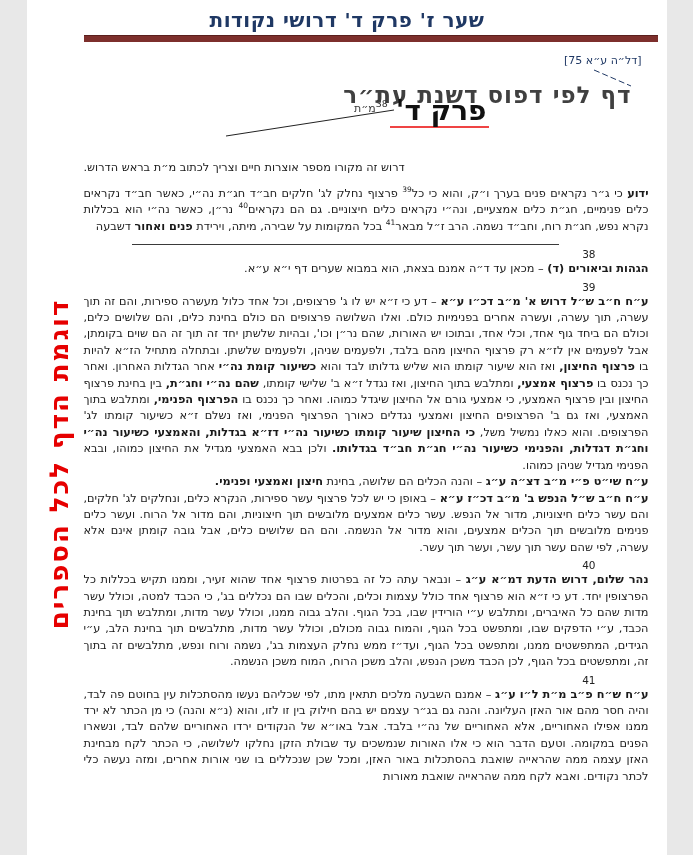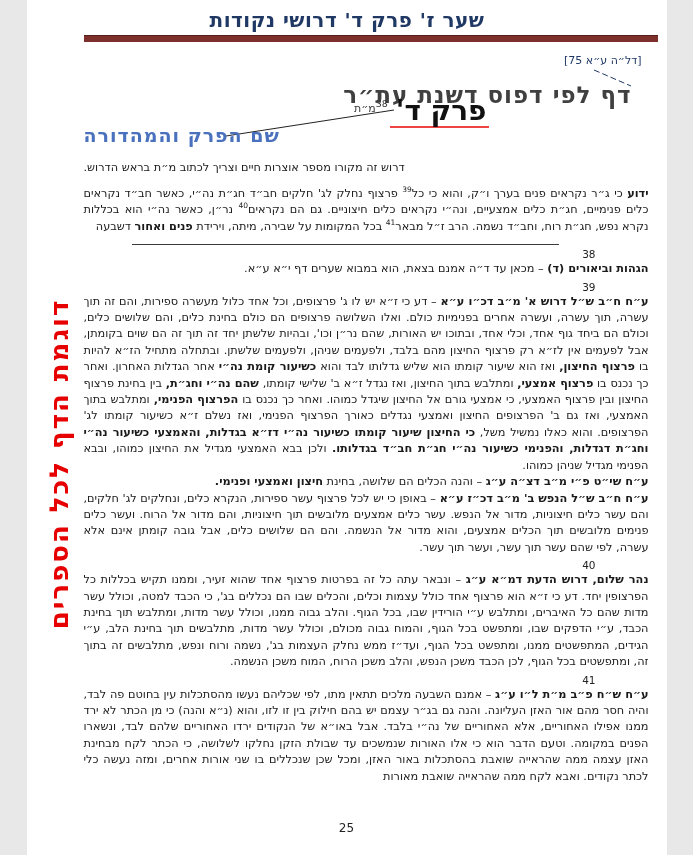--- a/index.html
+++ b/index.html
@@ -49,21 +49,20 @@
       <svg viewBox="0 0 618 112">
         <line x1="563" y1="28" x2="600" y2="44" stroke="#1f3864" stroke-width="1" stroke-dasharray="6 3"></line>
         <line x1="195" y1="94" x2="363" y2="68" stroke="#222222" stroke-width="1"></line>
       </svg>
       <div class="folio">[דל״ה ע״א 75]</div>
       <div class="green">דף לפי דפוס דשנת עת״ר</div>
       <div class="chapter-block">
         <span class="ch">פרק ד'</span>
         <span class="refs"><sup>38</sup><span>מ״ת</span></span>
       </div>
-      <div class="blue">שם הפרק והמהדורה</div>
     </div>
 
     <p class="intro">דרוש זה מקורו מספר אוצרות חיים וצריך לכתוב מ״ת בראש הדרוש.</p>
 
     <p class="para"><span class="b">ידוע</span><span> כי ג״ר נקראים פנים בערך ו״ק, והוא כי כל</span><sup>39</sup><span> פרצוף נחלק לג' חלקים חב״ד חג״ת נה״י, כאשר חב״ד נקראים כלים פנימיים, חג״ת כלים אמצעיים, ונה״י נקראים כלים חיצוניים. גם הם נקראים</span><sup>40</sup><span> נר״ן, כאשר נה״י הוא בכללות נקרא נפש, חג״ת רוח, וחב״ד נשמה. הרב ז״ל מבאר</span><sup>41</sup><span> בכל המקומות על שבירה, מיתה, וירידת </span><span class="b">פנים ואחור</span><span> דשבעה</span></p>
 
     <div class="fnsep"></div>
 
     <div class="fn-num">38</div>
     <p class="fn"><span class="b">הגהות וביאורים (ד)</span><span> – מכאן עד ד״ה אמנם בצאת, הוא במבוא שערים דף י״א ע״א.</span></p>
@@ -76,14 +75,13 @@
     <div class="fn-num">40</div>
     <p class="fn"><span class="b">נהר שלום, דרוש הדעת דמ״א ע״ג</span><span> – ונבאר עתה כל זה בפרטות פרצוף אחד שהוא זעיר, וממנו תקיש בכללות כל הפרצופין יחד. דע כי ז״א הוא פרצוף אחד כולל עצמות וכלים, והכלים שבו הם נכללים בג', כי הכבד למטה, וכולל עשר מדות שהם כל האיברים, ומתלבש ע״י הורידין שבו, בכל הגוף. והלב גבוה ממנו, וכולל עשר מדות, ומתלבש תוך בחינת הכבד, ע״י הדפקים שבו, ומתפשט בכל הגוף, והמוח גבוה מכולם, וכולל עשר מדות, מתלבשים תוך בחינת הלב, ע״י הגידים, המתפשטים ממנו, ומתפשט בכל הגוף, ועד״ז ממש נחלק העצמות בג', נשמה ורוח ונפש, מתלבשים זה בתוך זה, ומתפשטים בכל הגוף, לכן הכבד משכן הנפש, והלב משכן הרוח, המוח משכן הנשמה.</span></p>
 
     <div class="fn-num">41</div>
     <p class="fn"><span class="b">ע״ח ש״ח פ״ב מ״ת ל״ו ע״ג</span><span> – אמנם השבעה מלכים תתאין מתו, לפי שכליהם נעשו מהסתכלות עין בחוטם פה לבד, והיה חסר מהם אור האזן העליונה. והנה גם בג״ר עצמם יש בהם חילוק בין זו לזו, והוא (נ״א והנה) כי מן הכתר לא ירד ממנו אפילו האחוריים, אלא האחוריים של נה״י בלבד. אבל באו״א של הנקודים ירדו האחוריים שלהם לבד, ונשארו הפנים במקומה. וטעם הדבר הוא כי אלו האורות שנמשכים עד שבולת הזקן נחלקו לשלושה, כי הכתר לקח מבחינת האזן עצמה ממה שהראייה שואבת בהסתכלות באור האזן, ומכל שכן שנכללים בו שני אורות אחרים, ומזה נעשה כלי לכתר נקודים. ואבא לקח ממה שהראייה שואבת מאורות</span></p>
   </div>
 
   <div class="vlabel vleft">דוגמת הדף לכל הספרים</div>
   <div class="vlabel vright">הגהות ומראה מקומות</div>
 
-  <div class="pageno">25</div>
 </div>
 
 </body></html>

